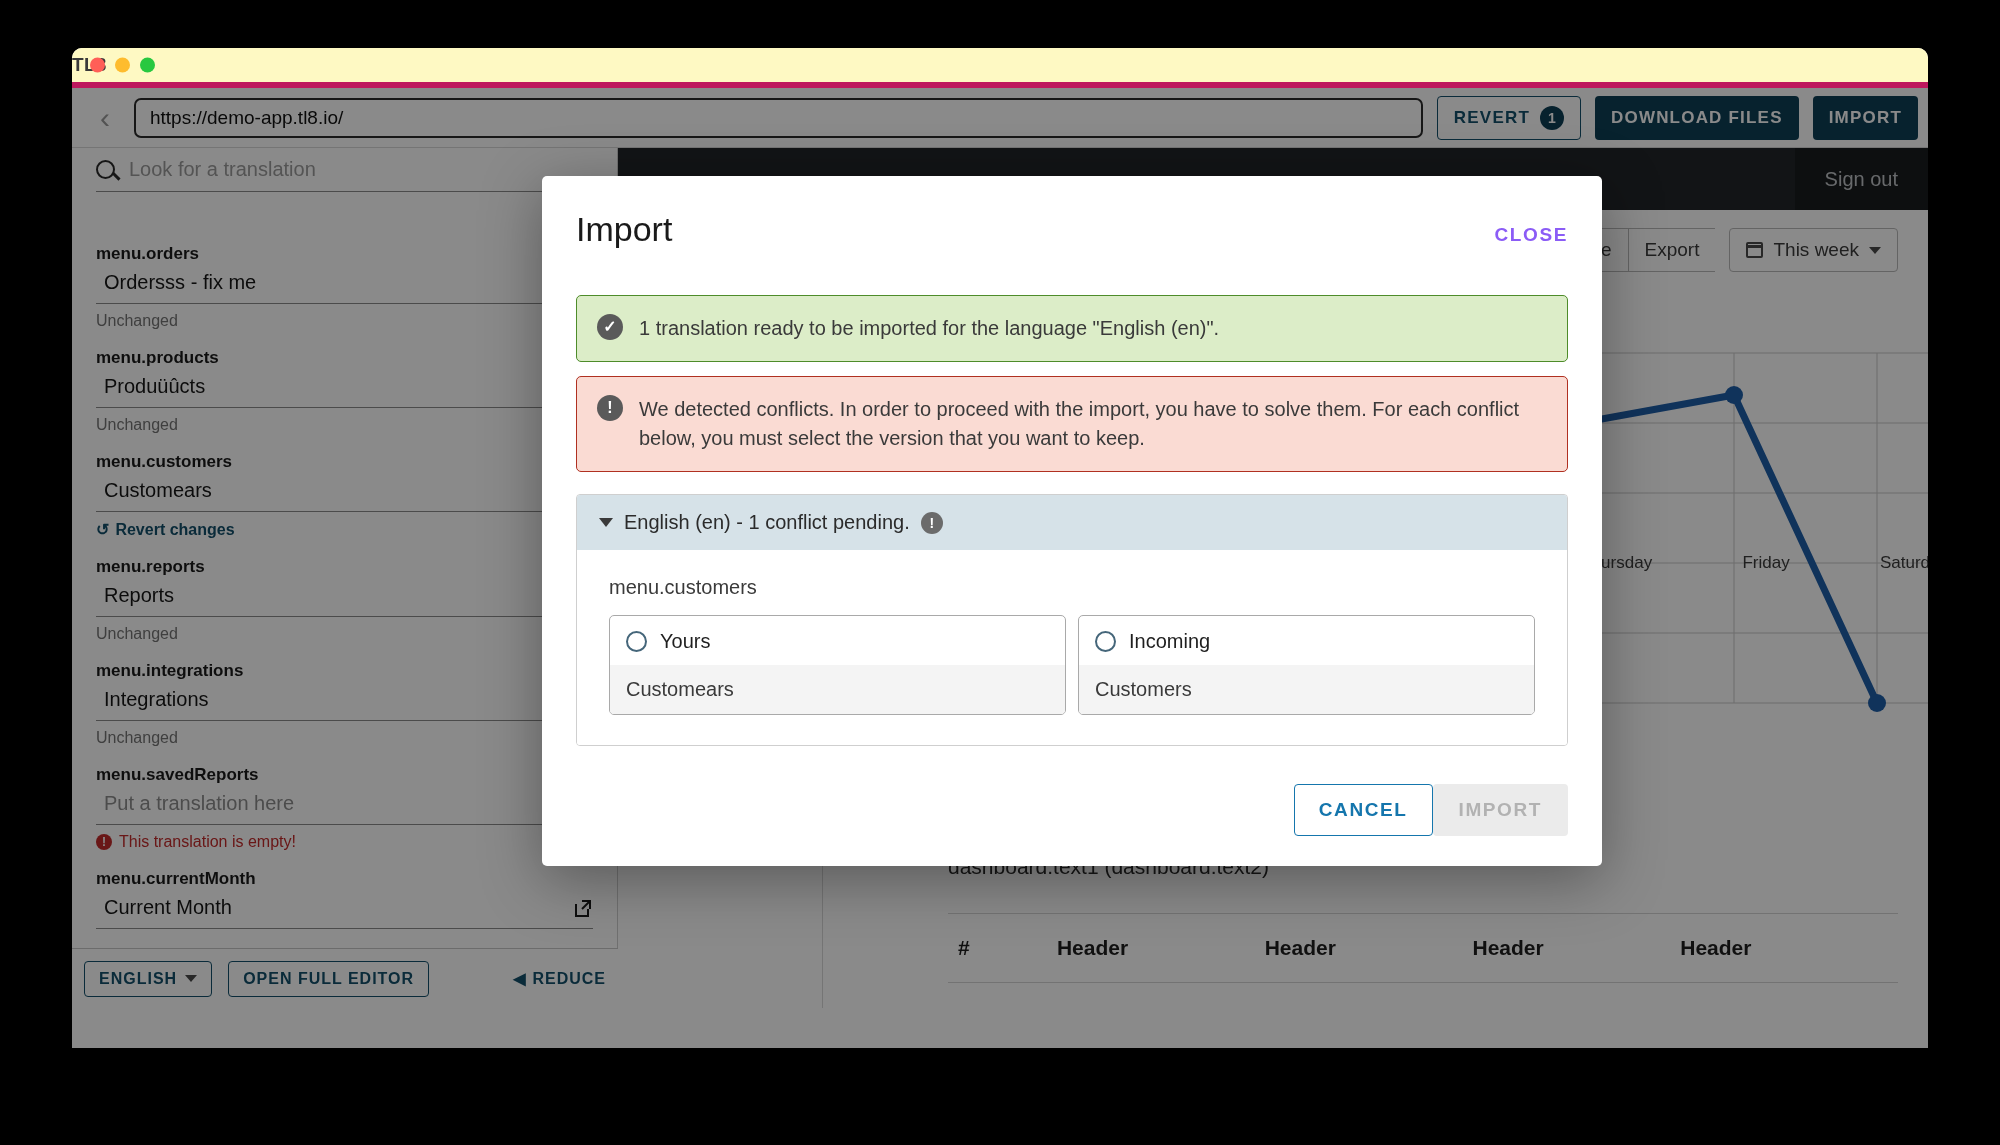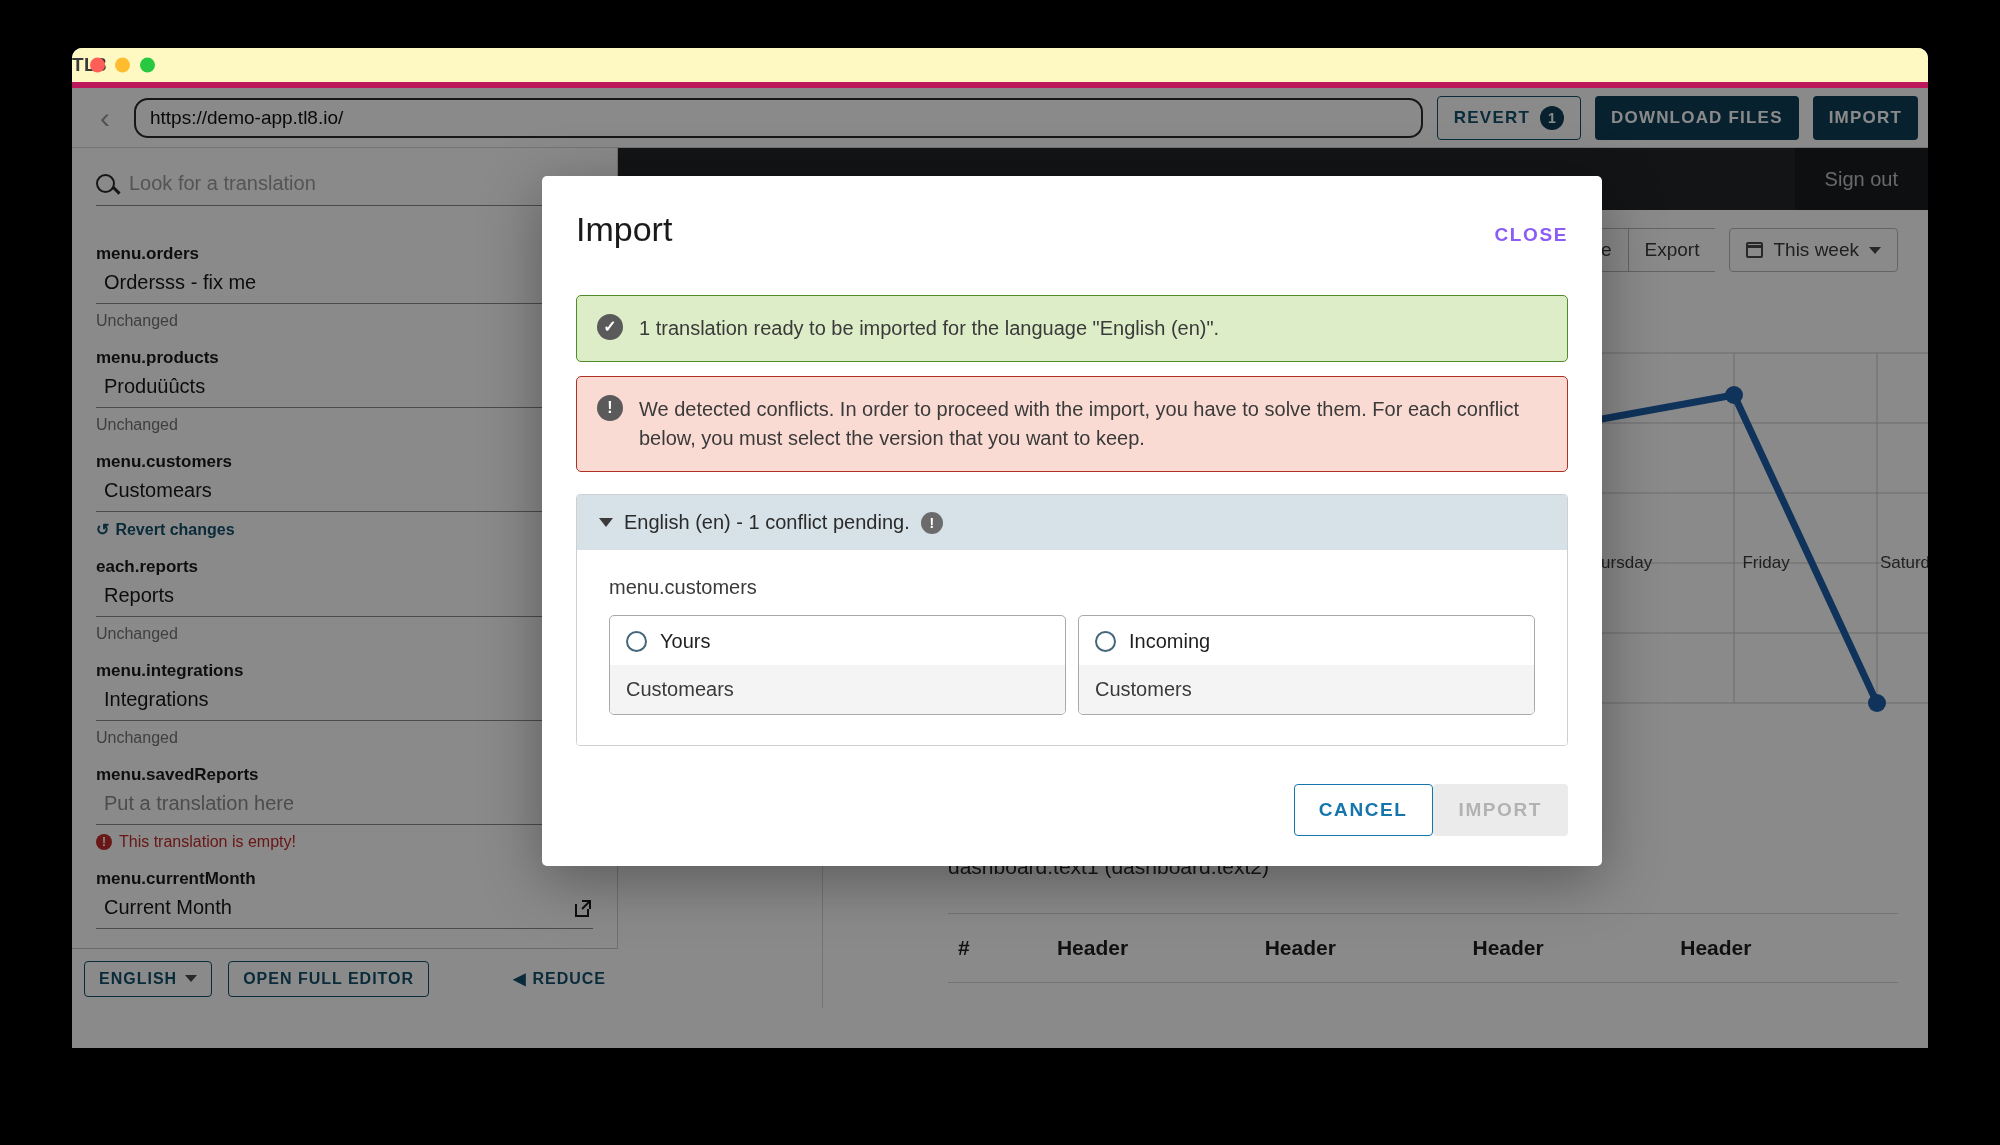--- a/index.html
+++ b/index.html
@@ -65,21 +65,21 @@
     border-bottom: 1px solid #d8d8d8;
   }
   .back-chevron {
     font-size: 30px; color: #9a9a9a; line-height: 1;
     padding: 0 10px; font-weight: 300;
   }
   .url-field {
     flex: 1;
     height: 40px;
     border: 2px solid #2c2c2c;
-    border-radius: 14px;
+    border-radius: 7px;
     display: flex; align-items: center;
     padding: 0 14px;
     font-size: 19px;
     color: #111;
     background: #fff;
     min-width: 0;
   }
   .tb-btn {
     height: 44px;
     display: flex; align-items: center; gap: 10px;
@@ -111,21 +111,21 @@
   
   .tpanel {
     width: 546px;
     background: #ffffff;
     border-right: 1px solid #d0d0d0;
     display: flex; flex-direction: column;
     position: relative;
   }
   .search-row {
     height: 72px;
-    display: flex; align-items: center;
+    display: flex; 
     padding: 0 24px;
     gap: 14px;
   }
   .search-underline {
     flex: 1; display: flex; align-items: center; gap: 14px;
     border-bottom: 1px solid #8b8b8b;
     height: 44px;
   }
   .mag {
     width: 19px; height: 19px; border: 2.5px solid #2a2a2a;
@@ -441,21 +441,21 @@
             <div class="tval-row">
               <span class="tval">Customears</span>
             </div>
             <div class="trevert">
               <span>↺</span>
               <span>Revert changes</span>
             </div>
           </div>
 
           <div class="titem">
-            <div class="tkey">each.reports</div>
+            <div class="tkey">menu.reports</div>
             <div class="tval-row">
               <span class="tval">Reports</span>
             </div>
             <div class="tstatus">Unchanged</div>
           </div>
 
           <div class="titem">
             <div class="tkey">menu.integrations</div>
             <div class="tval-row">
               <span class="tval">Integrations</span>

